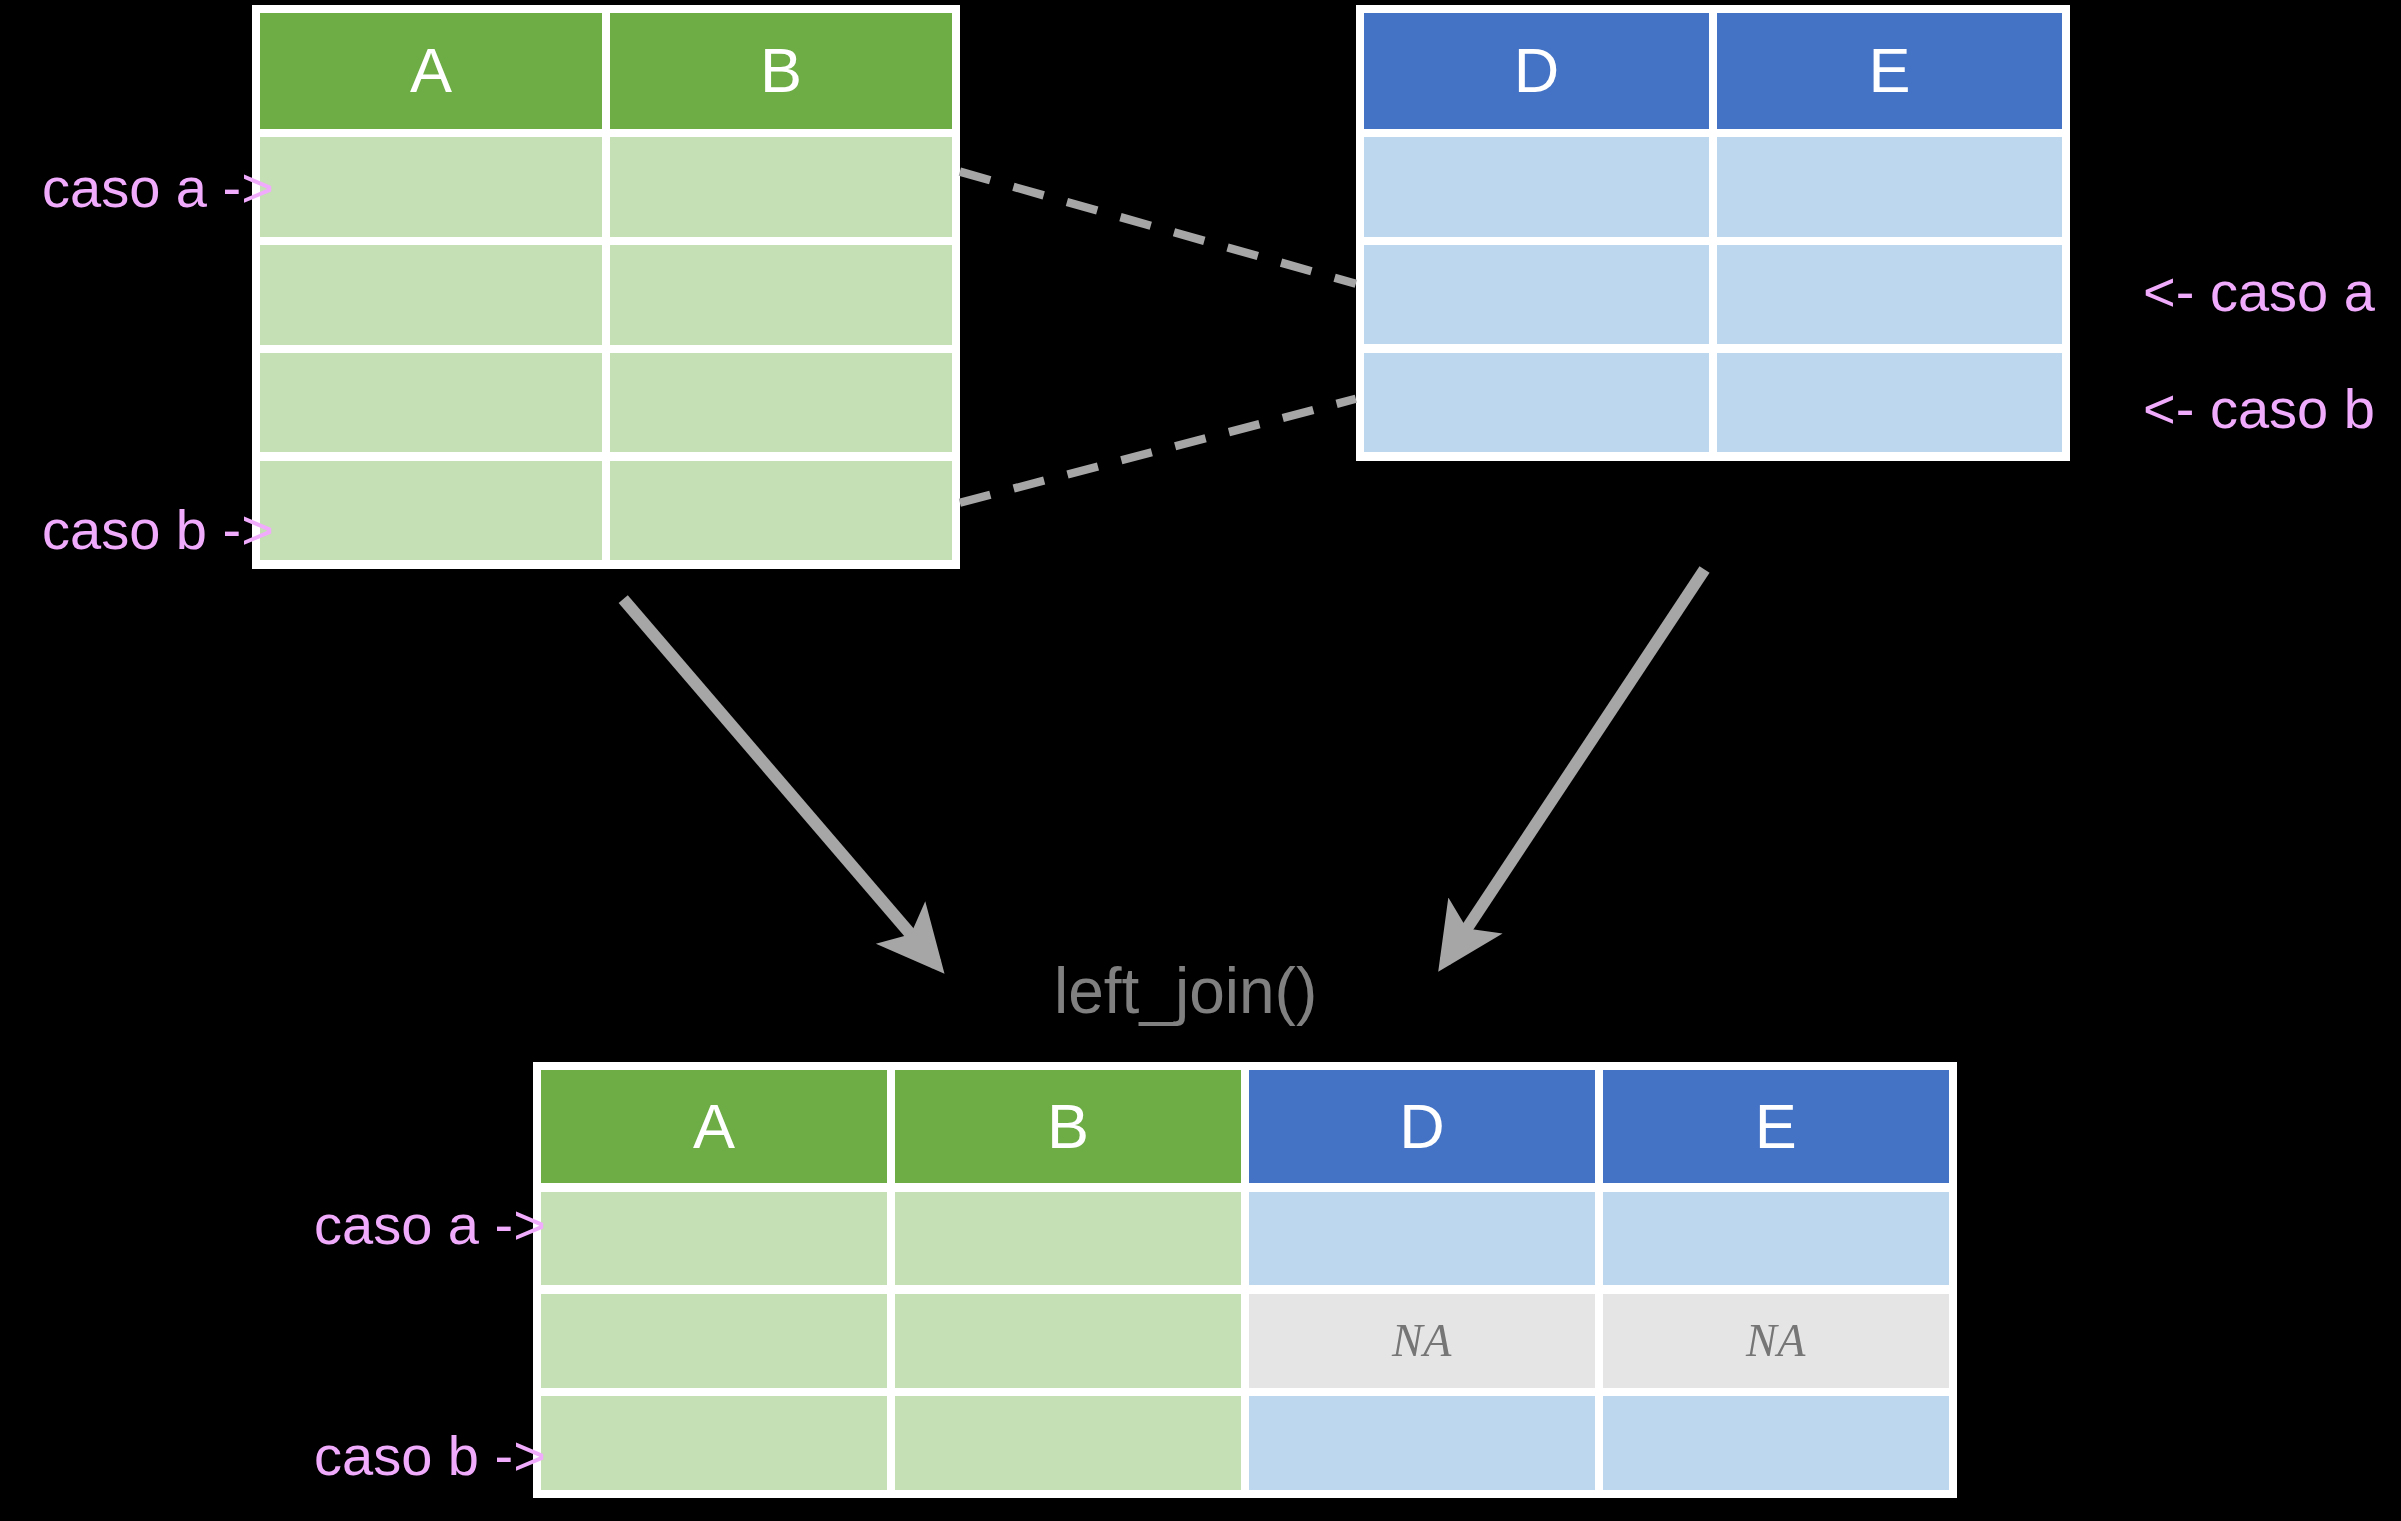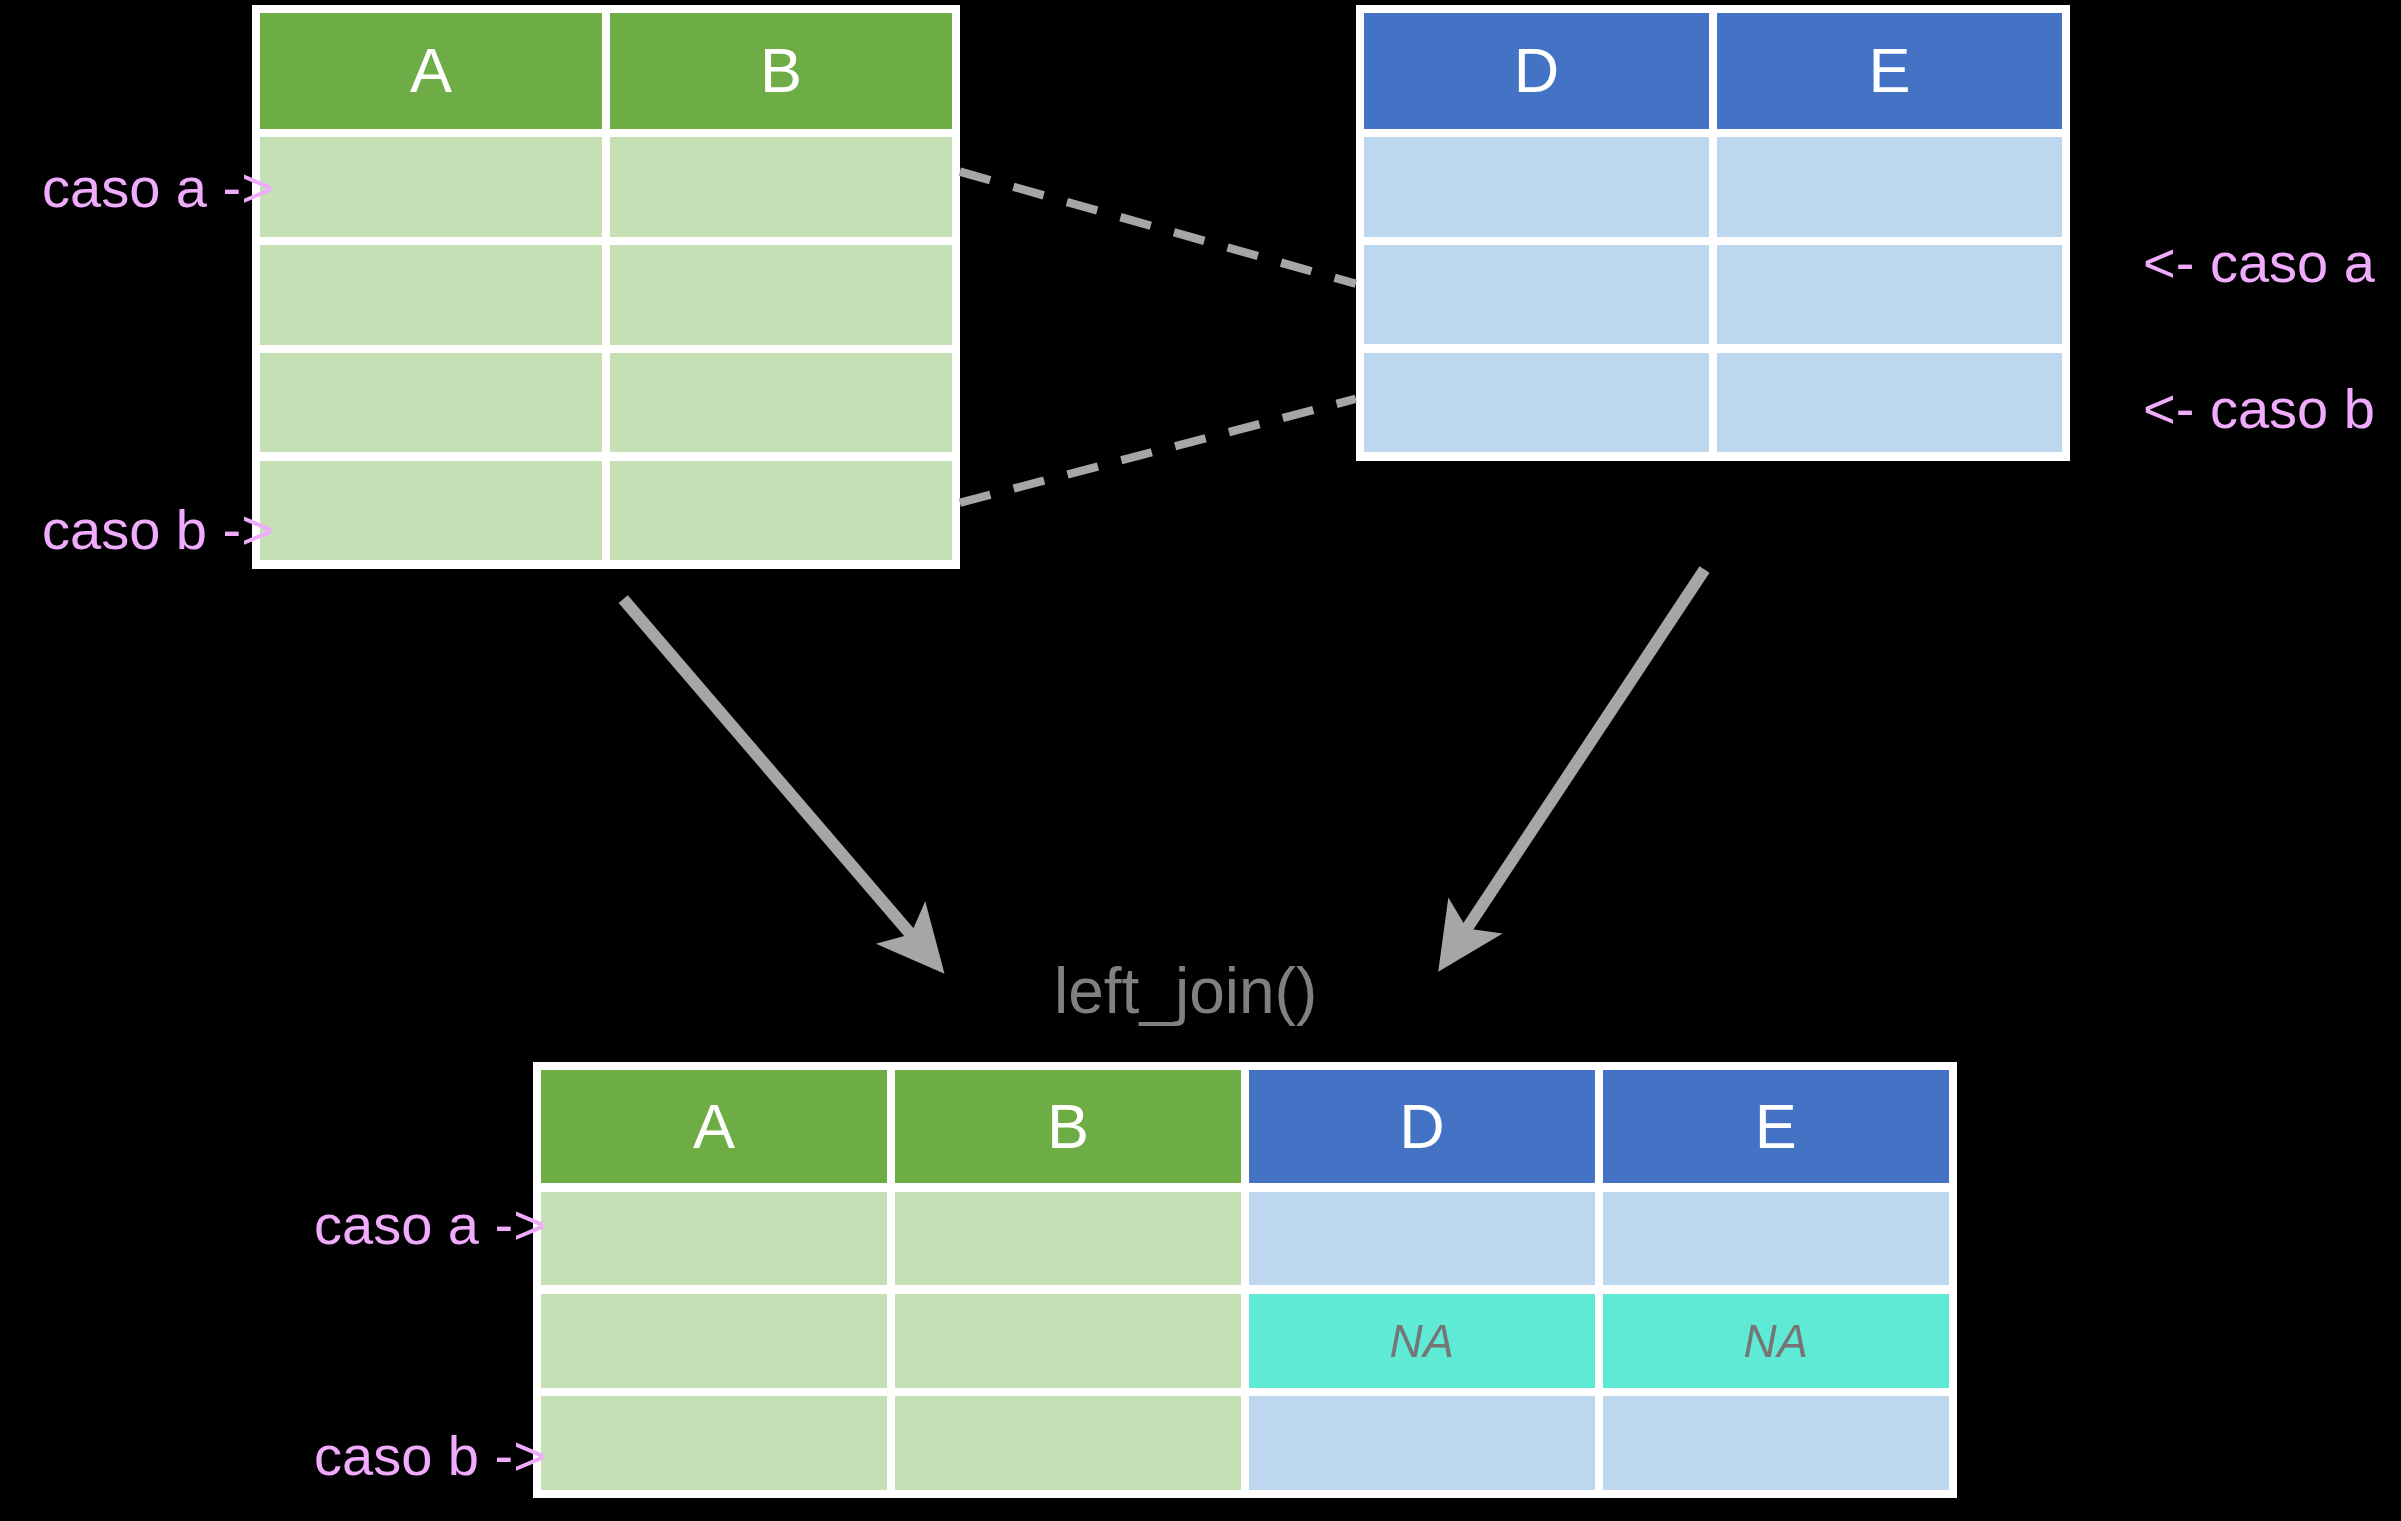--- a/index.html
+++ b/index.html
@@ -26,21 +26,21 @@
     align-items:center;
     justify-content:center;
     box-sizing:border-box;
     overflow:hidden;
   }
   .hd{ color:#FFFFFF; font-size:63px; font-weight:400; line-height:1; }
   .hd-green{ background:#6EAD46; }
   .hd-blue { background:#4472C4; }
   .bd-green{ background:#C5E0B4; }
   .bd-blue { background:#BDD7EE; }
-  .bd-blue-na{ background:#5eead4; }
+  .bd-blue-na{ background:#e5e5e5;font-family:Liberation Serif, serif; }
   .na{
     color:#767676;
     font-size:46px;
     font-style:italic;
     font-weight:400;
     line-height:1;
     letter-spacing:0.5px;
   }
 
   
@@ -63,21 +63,21 @@
   
   .lbl{
     position:absolute;
     color:#f0abfc;
     font-size:56px;
     line-height:1;
     white-space:nowrap;
   }
   #label-caso-a-left   { left:42px;  top:160px;  }
   #label-caso-b-left   { left:42px;  top:502px;  }
-  #label-caso-a-right  { left:2143px;top:235px;text-align:right;  }
+  #label-caso-a-right  { left:2143px;top:264px;text-align:right;  }
   #label-caso-b-right  { left:2143px;top:381px;  }
   #label-caso-a-joined { left:314px; top:1197px; }
   #label-caso-b-joined { left:314px; top:1428px; }
   #label-left-join{
     left:1054px; top:959px;
     font-size:64px; color:#808080;
   }
 
   
   #connectors{

